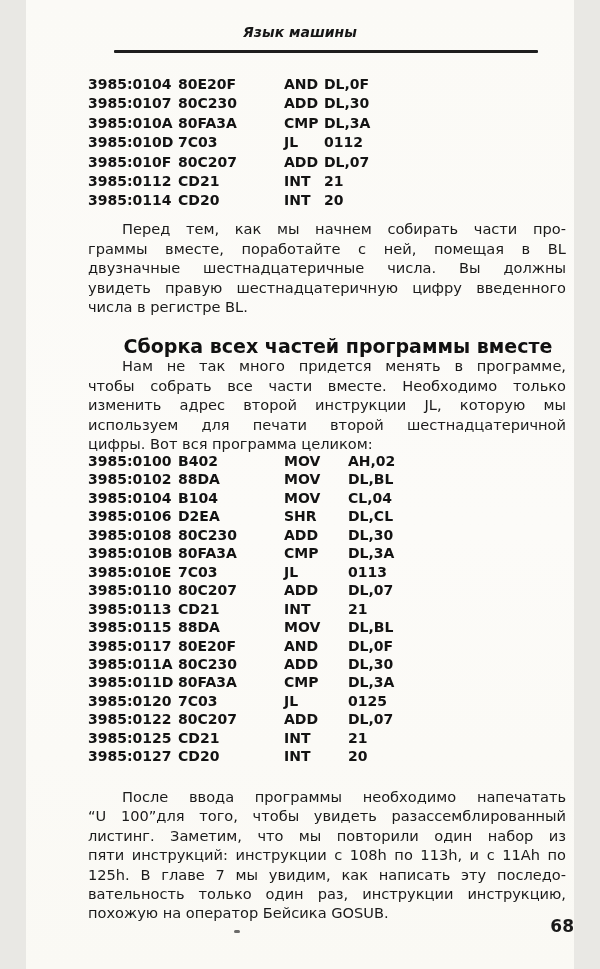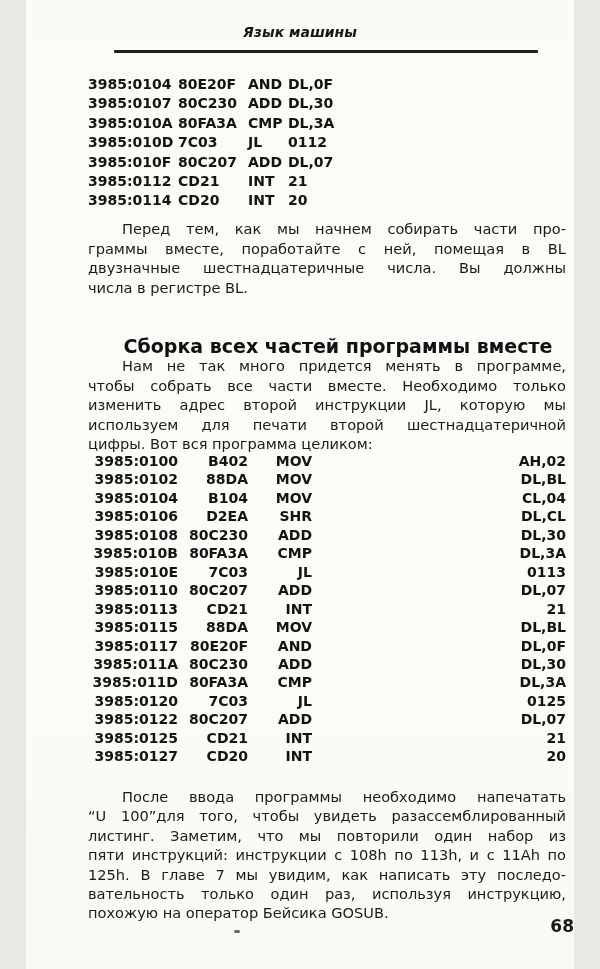--- a/index.html
+++ b/index.html
@@ -41,25 +41,25 @@
   
   .asm-listing {
     position: absolute;
     left: 62px;
     width: 478px;
     font-size: 14px;
     font-weight: 700;
     color: #131313;
   }
   .listing-1 { top: 75px;  line-height: 19.4px; }
-  .listing-2 { top: 452px; line-height: 18.45px; text-align: right; }
+  .listing-2 { top: 452px; line-height: 18.45px; }
   .asm-row { display: flex; }
   .c-addr  { width: 90px; }
   .c-code  { width: 70px; }
-  .c-mn    { width: 40px; }
+  .c-mn    { width: 40px; margin-left: 36px; }
   .listing-2 .c-mn { width: 64px; }
   .c-op    { flex: 1; }
   
   .para {
     position: absolute;
     left: 62px;
     width: 478px;
     margin: 0;
     font-size: 14.6px;
     line-height: 19.6px;
@@ -168,20 +168,21 @@
         <span class="c-mn">INT</span>
         <span class="c-op">20</span>
       </div>
     </div>
 
   <p class="para para-1">
 
   <span class="pline">Перед тем, как мы начнем собирать части про-</span>
       <span class="pline">граммы вместе, поработайте с ней, помещая в BL</span>
       <span class="pline">двузначные шестнадцатеричные числа. Вы должны</span>
+      <span class="pline">увидеть правую шестнадцатеричную цифру введенного</span>
       <span class="pline">числа в регистре BL.</span>
     </p>
 
   <h2 class="section-heading">Сборка всех частей программы вместе</h2>
 
   <p class="para para-2">
 
   <span class="pline">Нам не так много придется менять в программе,</span>
       <span class="pline">чтобы собрать все части вместе. Необходимо только</span>
       <span class="pline">изменить адрес второй инструкции JL, которую мы</span>
@@ -311,20 +312,20 @@
       </div>
     </div>
 
   <p class="para para-3">
 
   <span class="pline">После ввода программы необходимо напечатать</span>
       <span class="pline">“U 100”для того, чтобы увидеть разассемблированный</span>
       <span class="pline">листинг. Заметим, что мы повторили один набор из</span>
       <span class="pline">пяти инструкций: инструкции с 108h по 113h, и с 11Ah по</span>
       <span class="pline">125h. В главе 7 мы увидим, как написать эту последо-</span>
-      <span class="pline">вательность только один раз, используя инструкцию,</span>
+      <span class="pline">вательность только один раз, инструкции инструкцию,</span>
       <span class="pline">похожую на оператор Бейсика GOSUB.</span>
     </p>
 
   <div class="ink-speck"></div>
   <div class="page-number">68</div>
 
 </div>
 
 </body></html>

